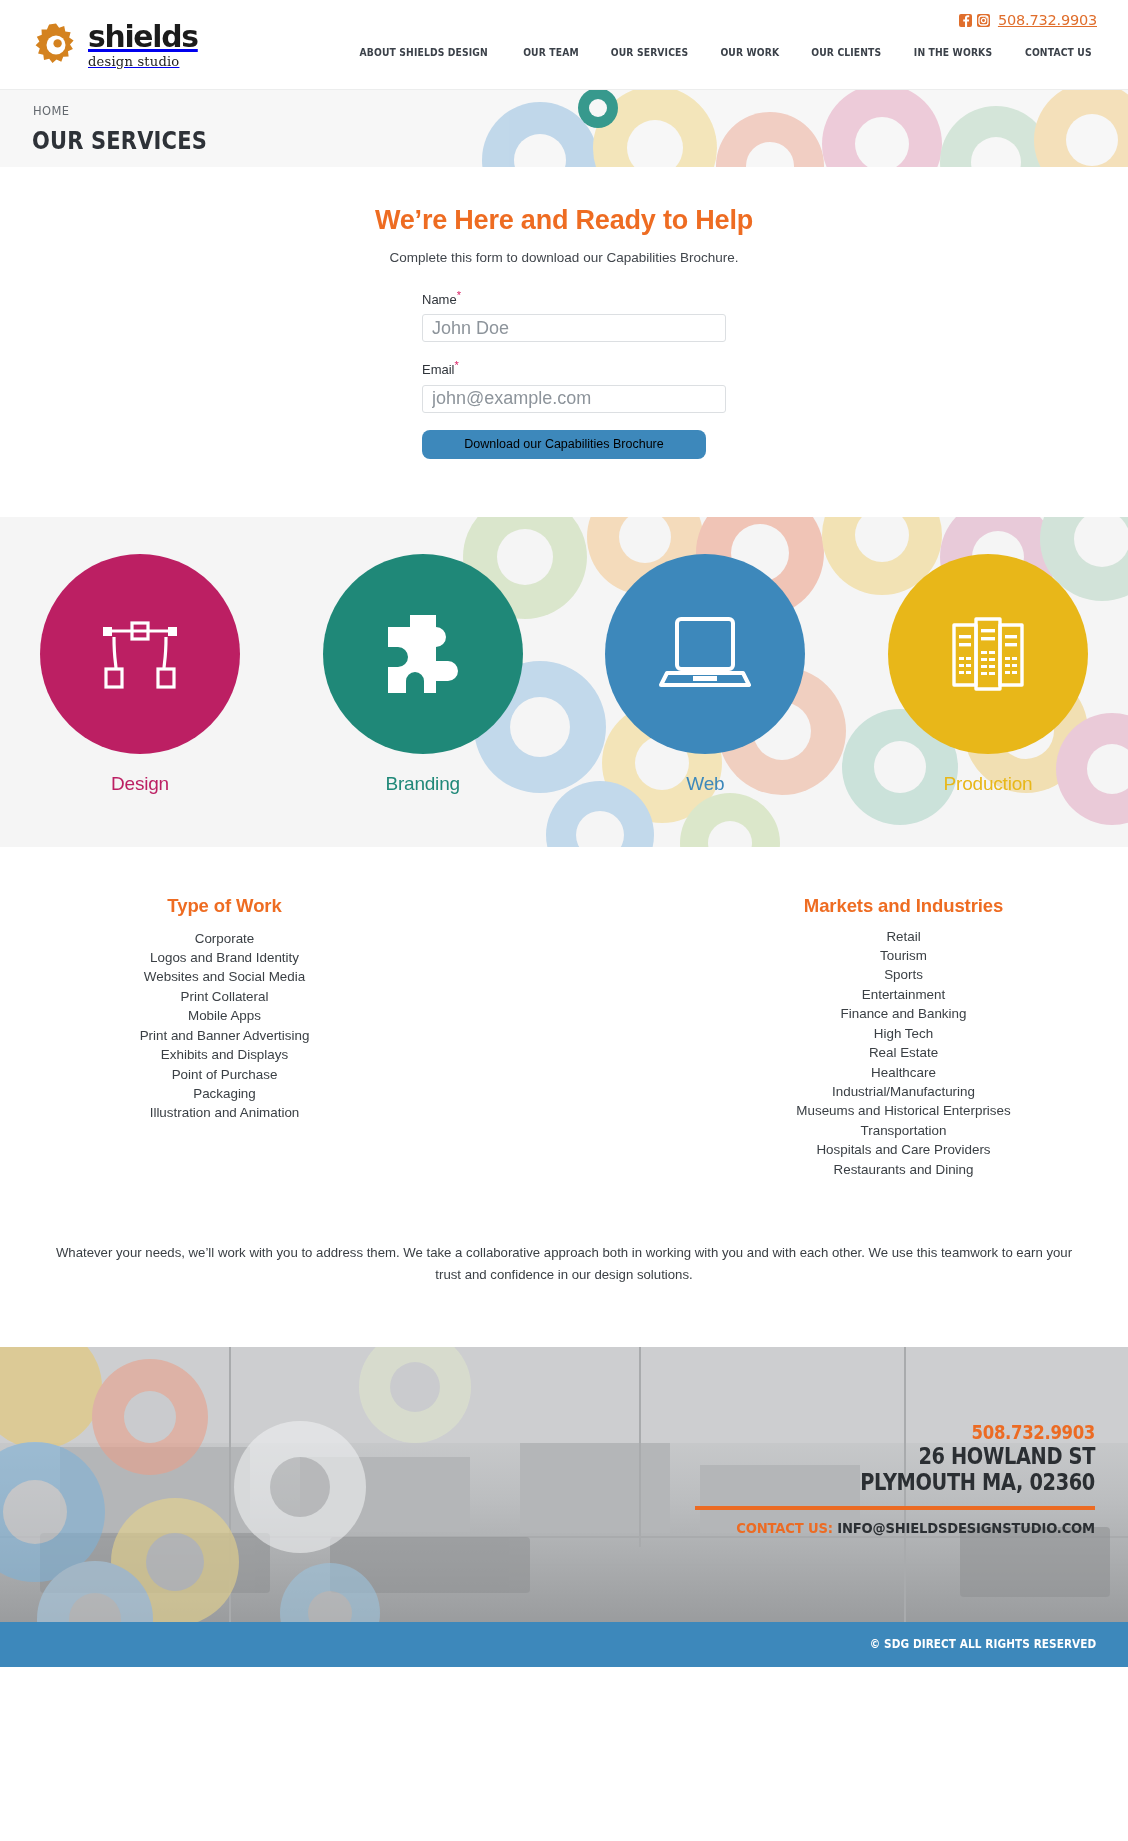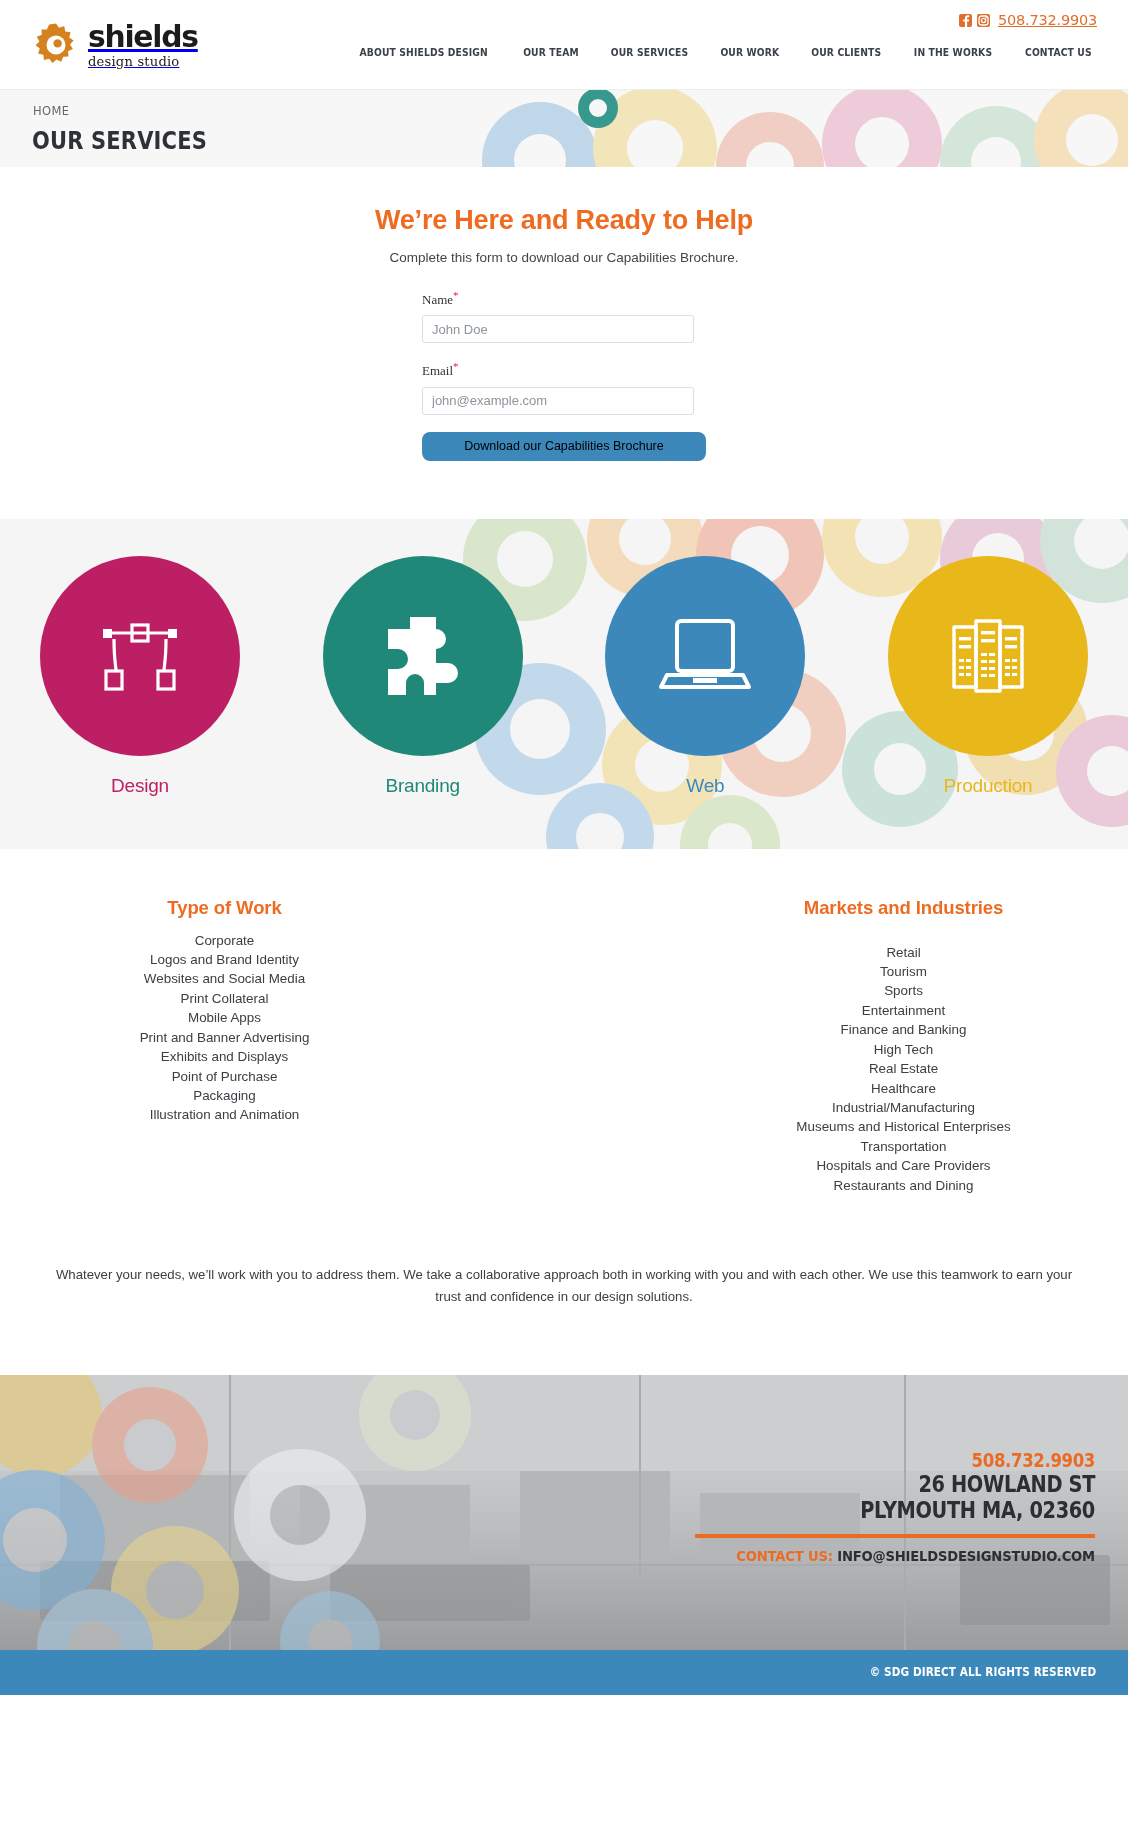--- a/index.html
+++ b/index.html
@@ -129,31 +129,30 @@
     font-size: 13.5px;
     color: #41464c;
     margin-bottom: 24px;
   }
   .formbox { width: 284px; margin: 0 auto; text-align: left; }
   .fld-label {
     font-size: 13px;
     color: #2f343a;
     margin-bottom: 7px;
     display: block;
-    font-family: Liberation Serif, serif;
   }
   .req { color: #d81b60; font-size: 11px; vertical-align: super; }
   .fld {
-    width: 272px; height: 28px;
+    width: 304px; height: 28px;
     border: 1px solid #dcdfe2;
     border-radius: 3px;
     background: #fff;
     padding: 0 9px;
     font-family: "Liberation Sans", sans-serif;
-    font-size: 13px;
+    font-size: 18px;
     color: #2f343a;
     outline: none;
     display: block;
     margin-bottom: 17px;
   }
   .fld::placeholder { color: #8d949b; }
   .submit {
     width: 284px; height: 29px;
     background: #3d88bb;
     border: none;
@@ -205,39 +204,39 @@
   .listcol { flex: 1; text-align: center; }
   .listcol.left { padding-right: 120px; }
   .listcol.right { padding-left: 110px; }
   .list-h {
     font-size: 18.5px;
     font-weight: 700;
     color: #ee6c22;
     margin-bottom: 12px;
     letter-spacing: -0.1px;
   }
-  .list-h.alt { margin-bottom: 24px; }
+  .list-h.alt { margin-bottom: 10px; }
   .list-item {
     font-size: 13.4px;
     line-height: 19.4px;
     color: #3b4045;
   }
 
   
   .closing {
     background: #ffffff;
     padding: 48px 44px 56px;
     text-align: center;
   }
   .closing p {
     font-size: 13.2px;
     line-height: 22px;
     color: #3b4045;
     max-width: 1040px;
-    margin: 11px auto;
+    margin: 5px auto;
   }
 
   
   .footerphoto {
     position: relative;
     height: 275px;
     overflow: hidden;
     background: #b9bcbd;
   }
   .photo-bg { position: absolute; inset: 0; }

